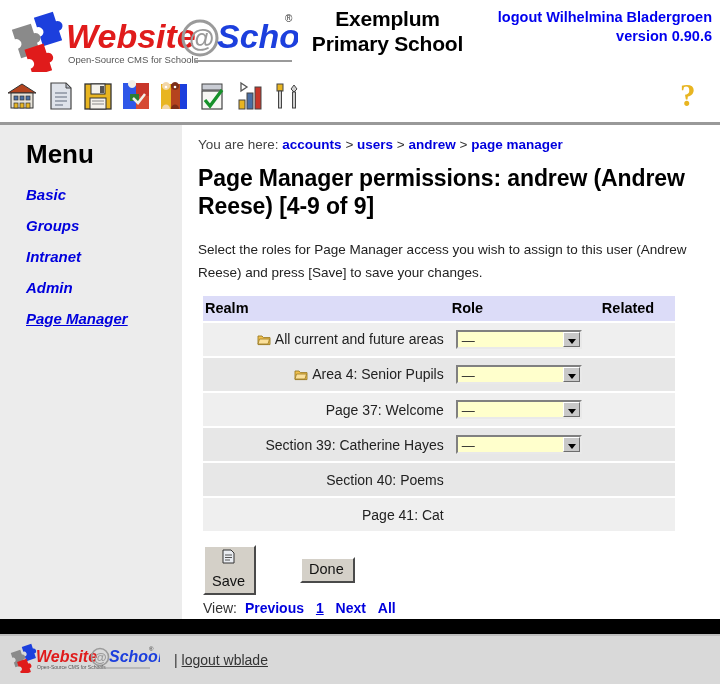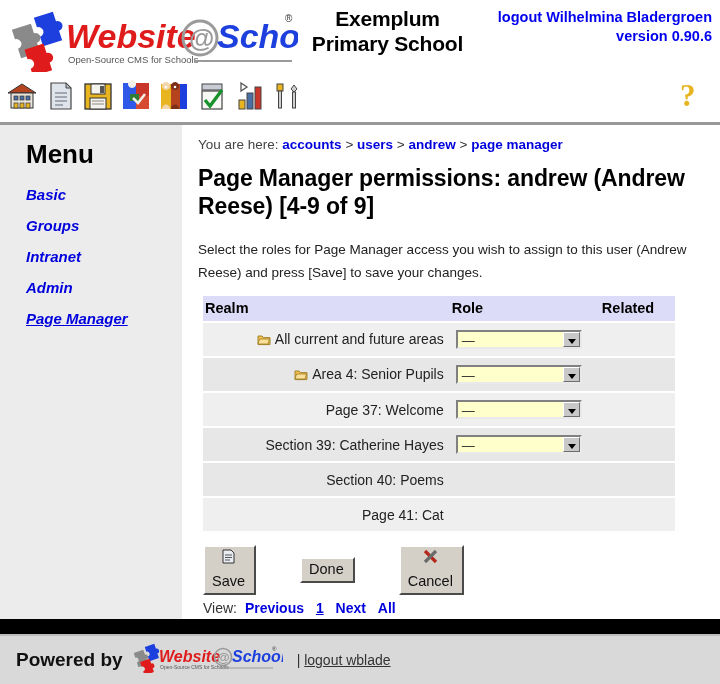--- a/index.html
+++ b/index.html
@@ -479,44 +479,34 @@
                 <line x1="3" y1="11" x2="8" y2="11" stroke="#555"></line>
               </svg>
           </span>
           <span>Save</span>
         </button>
         <span class="btn-spacer"></span>
         <button class="btn">
           <span>Done</span>
         </button>
         <span class="btn-spacer"></span>
-        <button class="btn">
-          <span>
-            <svg width="15" height="15" viewBox="0 0 15 15">
-                <line x1="2" y1="2" x2="13" y2="13" stroke="#b5271b" stroke-width="3.2"></line>
-                <line x1="13" y1="2" x2="2" y2="13" stroke="#6b6b6b" stroke-width="3.2"></line>
-              </svg>
-          </span>
-          <span>Cancel</span>
-        </button>
       </div>
 
       <div class="viewrow">
         <span class="lbl">View:</span>
         <a href="#">Previous</a>
         <a href="#" class="current">1</a>
         <a href="#">Next</a>
         <a href="#">All</a>
       </div>
 
     </div>
   </div>
 
   <div class="footer">
-    <span class="powered">Powered by</span>
     <span class="footer-logo">
       <svg width="150" height="30" viewBox="0 0 150 30">
         <path d="M14 2 h10 v5 a2.5 2.5 0 0 1 0 5 v5 H14 v-5 a2.5 2.5 0 0 0 0 -5 z" fill="#1c3fdd" transform="rotate(-18 19 10)"></path>
         <path d="M3 8 h10 v5 a2.5 2.5 0 0 1 0 5 v5 H3 v-5 a2.5 2.5 0 0 0 0 -5 z" fill="#8a8a8a" transform="rotate(-18 8 16)"></path>
         <path d="M9 17 h10 v5 a2.5 2.5 0 0 1 0 5 v4 H9 v-4 a2.5 2.5 0 0 0 0 -5 z" fill="#e01b1b" transform="rotate(-18 14 24)"></path>
         <text x="26" y="19" font-family="Liberation Sans, sans-serif" font-size="16" font-weight="bold" font-style="italic" fill="#e01b1b">Website</text>
         <circle cx="90" cy="14" r="8.5" fill="none" stroke="#9a9a9a" stroke-width="1.6"></circle>
         <text x="84" y="19" font-family="Liberation Sans, sans-serif" font-size="13" font-weight="bold" fill="#9a9a9a">@</text>
         <text x="99" y="19" font-family="Liberation Sans, sans-serif" font-size="16" font-weight="bold" font-style="italic" fill="#1c3fdd">School</text>
         <text x="139" y="8" font-family="Liberation Sans, sans-serif" font-size="6" fill="#333">®</text>

